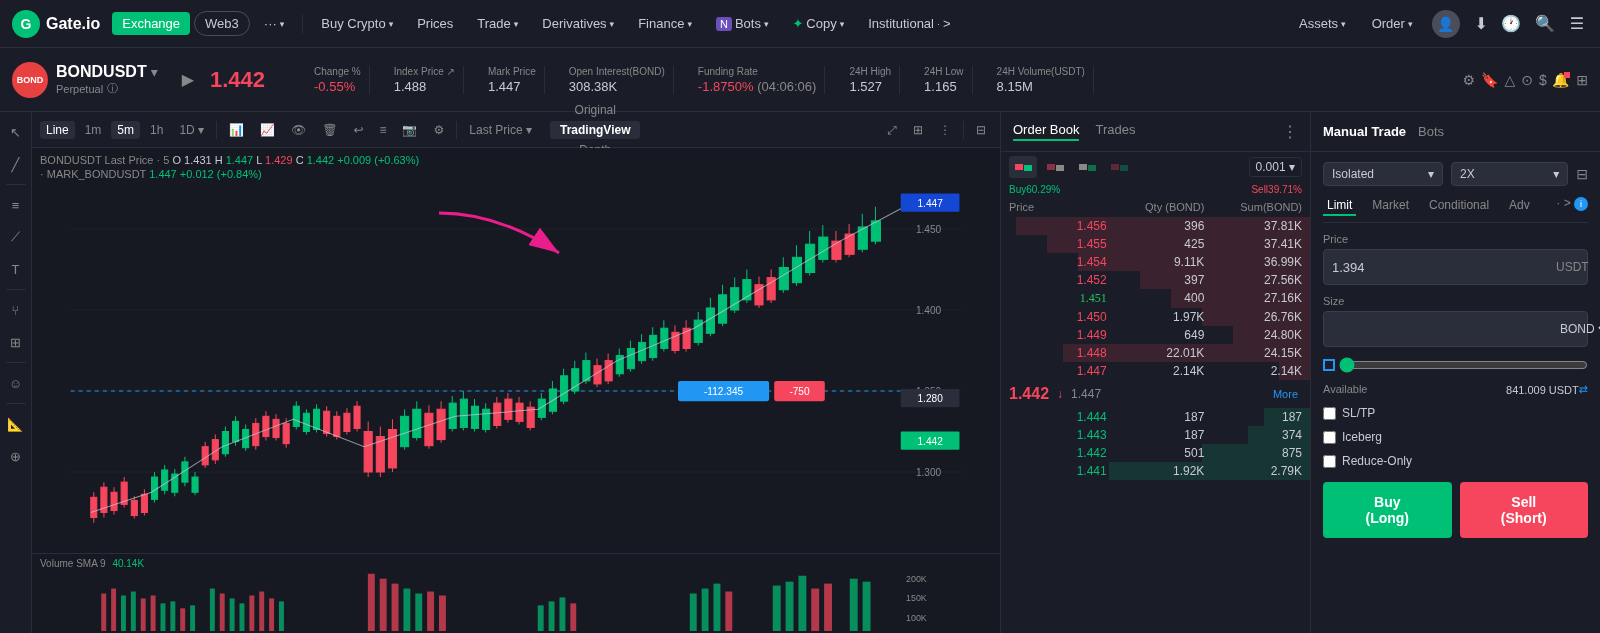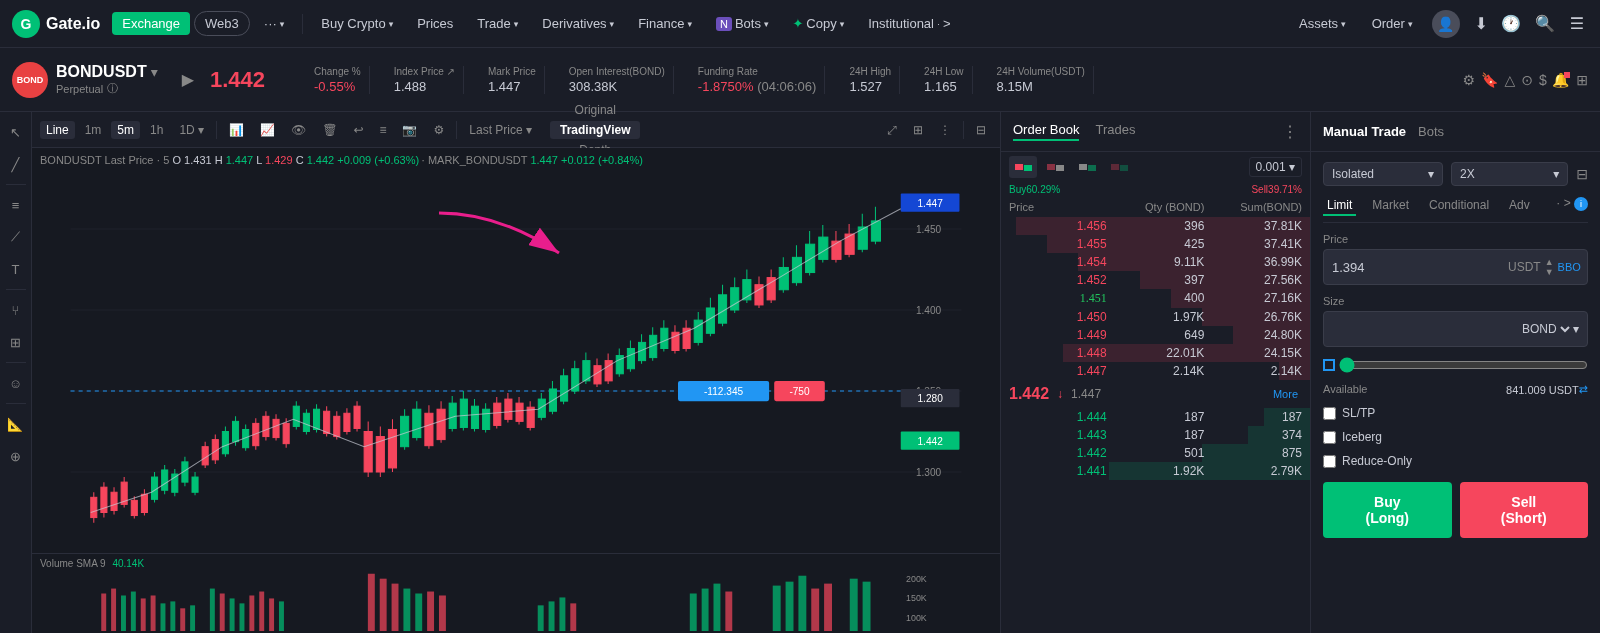--- a/index.html
+++ b/index.html
@@ -82,21 +82,21 @@
     .trade-panel-body { padding: 10px 12px; display: flex; flex-direction: column; gap: 10px; }
     .isolated-bar { display: flex; align-items: center; gap: 8px; }
     .isolated-select { background: #2a2d3a; border: 1px solid #3a3d4a; color: #c7cad4; border-radius: 4px; padding: 4px 8px; font-size: 12px; cursor: pointer; display: flex; align-items: center; gap: 4px; width: 120px; justify-content: space-between; }
     .leverage-select { background: #2a2d3a; border: 1px solid #3a3d4a; color: #c7cad4; border-radius: 4px; padding: 4px 8px; font-size: 12px; cursor: pointer; display: flex; align-items: center; gap: 4px; flex: 1; justify-content: space-between; }
     .order-type-tabs { display: flex; gap: 4px; border-bottom: 1px solid #2a2d3a; padding-bottom: 6px; }
     .order-type-tab { font-size: 12px; color: #888; cursor: pointer; padding: 2px 4px; }
     .order-type-tab.active { color: #fff; border-bottom: 2px solid #00c076; }
     .order-type-more { margin-left: auto; color: #888; font-size: 12px; cursor: pointer; }
     .input-group { display: flex; flex-direction: column; gap: 4px; }
     .input-label { font-size: 11px; color: #888; }
-    .input-row { display: flex; align-items: center; background: #2a2d3a; border: 1px solid #3a3d4a; border-radius: 4px; padding: 0 8px; height: 36px; }
+    .input-row { display: flex; align-items: center; background: #2a2d3a; border: 1px solid #3a3d4a; border-radius: 4px; padding: 0 8px; height: 36px; gap: 48px; }
     .input-row input { background: transparent; border: none; color: #c7cad4; font-size: 13px; flex: 1; outline: none; }
     .input-suffix { color: #888; font-size: 12px; }
     .input-stepper { display: flex; flex-direction: column; gap: 1px; margin-left: 4px; }
     .step-btn { background: transparent; border: none; color: #888; cursor: pointer; font-size: 9px; line-height: 1; }
     .bbo-btn { background: transparent; border: none; color: #2196f3; font-size: 11px; cursor: pointer; margin-left: 4px; }
     .slider-row { display: flex; align-items: center; gap: 4px; }
     .trade-slider { flex: 1; accent-color: #00c076; cursor: pointer; }
     .available-row { display: flex; justify-content: space-between; font-size: 11px; }
     .avail-label { color: #888; }
     .avail-value { color: #c7cad4; display: flex; align-items: flex-end; }
@@ -310,21 +310,21 @@
         <button class="chart-tb-btn">⤢</button>
         <button class="chart-tb-btn">⊞</button>
         <button class="chart-tb-btn">⋮</button>
         <div class="chart-tb-sep"></div>
         <button class="chart-tb-btn">⊟</button>
       </div>
     </div>
 
     <div class="chart-main">
 
-      <div style="position:absolute;top:6px;left:8px;font-size:11px;color:#888;z-index:10;display:flex;flex-direction:row;gap:2px;">
+      <div style="position:absolute;top:6px;left:8px;font-size:11px;color:#888;z-index:10;display:flex;flex-direction:column;gap:2px;">
         <div>
           <span style="color:#888;">BONDUSDT Last Price · </span>
           <span style="color:#888;">5  </span>
           <span style="color:#c7cad4;">O </span><span style="color:#c7cad4;">1.431  </span>
           <span style="color:#c7cad4;">H </span><span style="color:#00c076;">1.447  </span>
           <span style="color:#c7cad4;">L </span><span style="color:#f6465d;">1.429  </span>
           <span style="color:#c7cad4;">C </span><span style="color:#00c076;">1.442  </span>
           <span style="color:#00c076;">+0.009 (+0.63%)</span>
         </div>
         <div>

